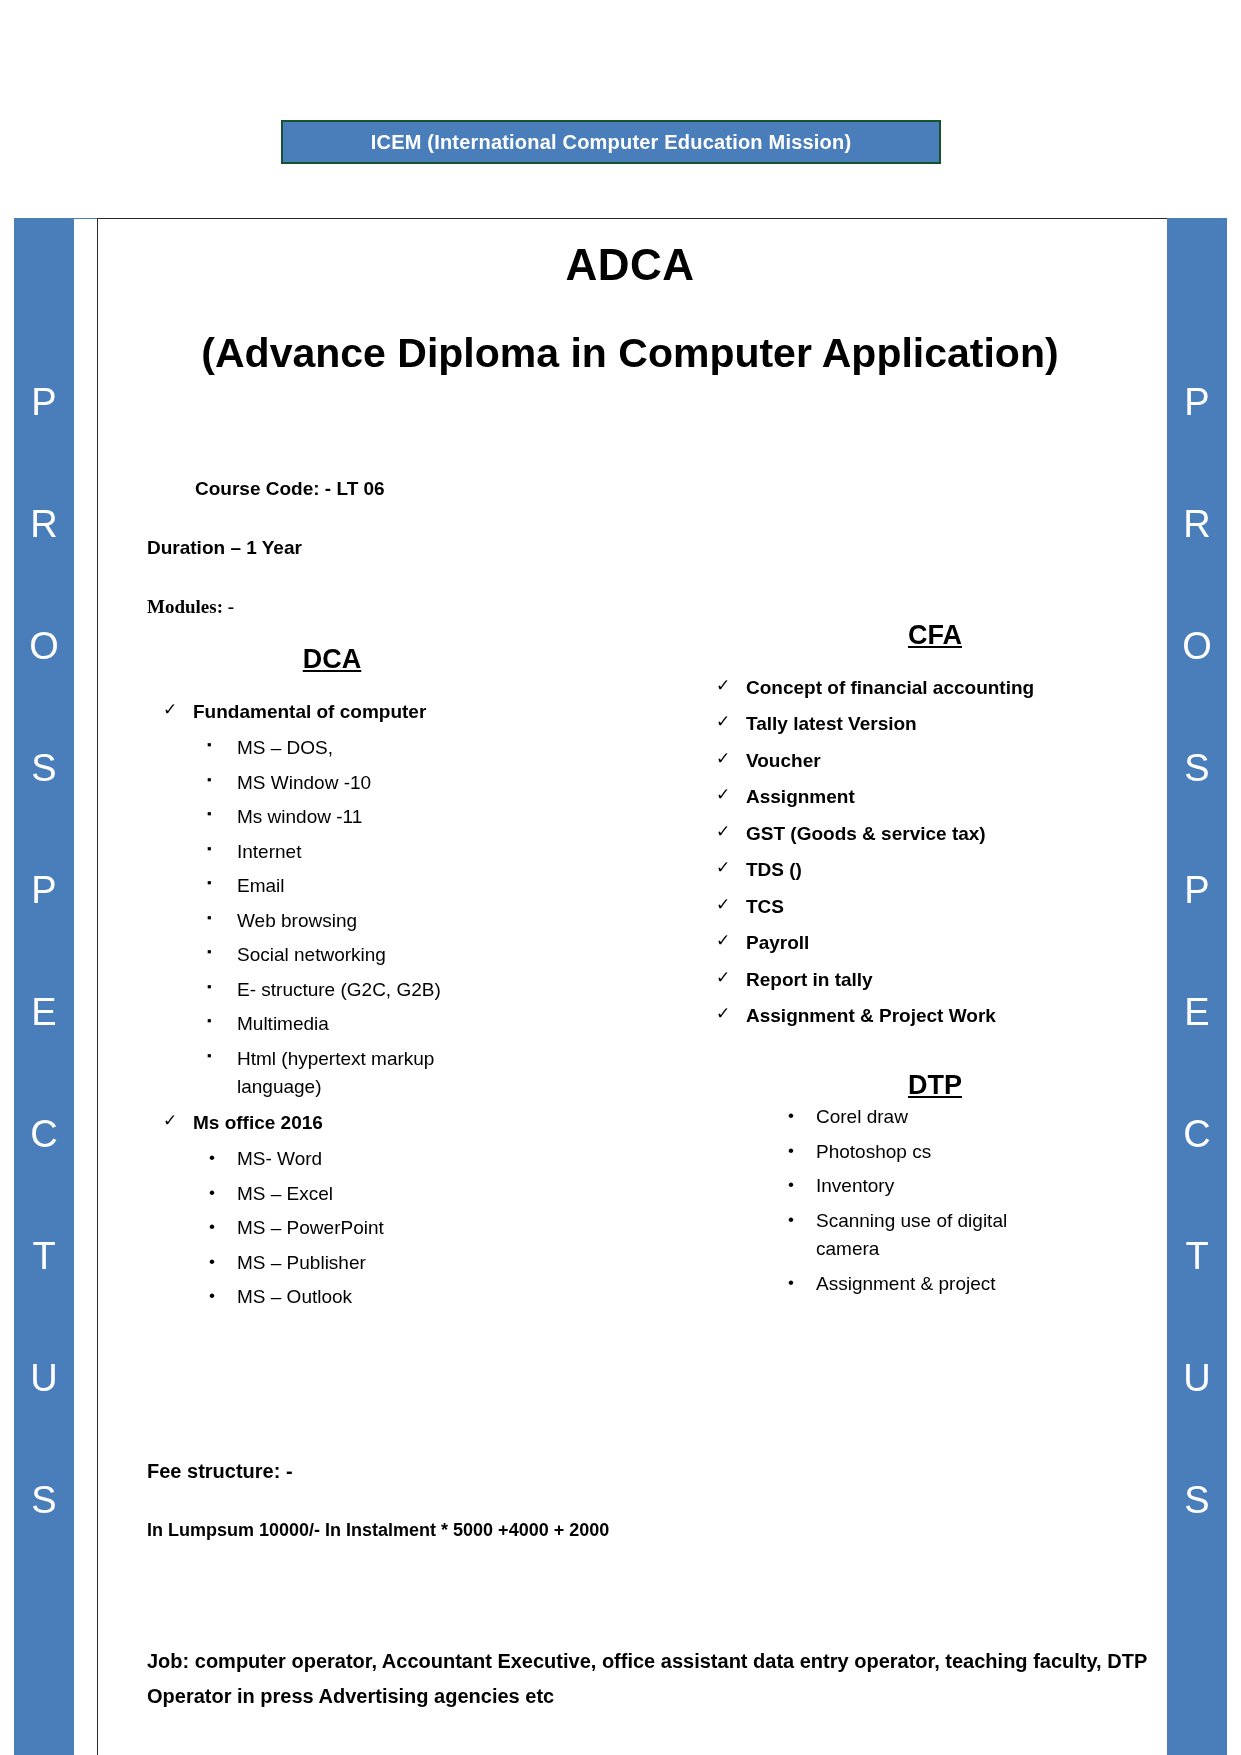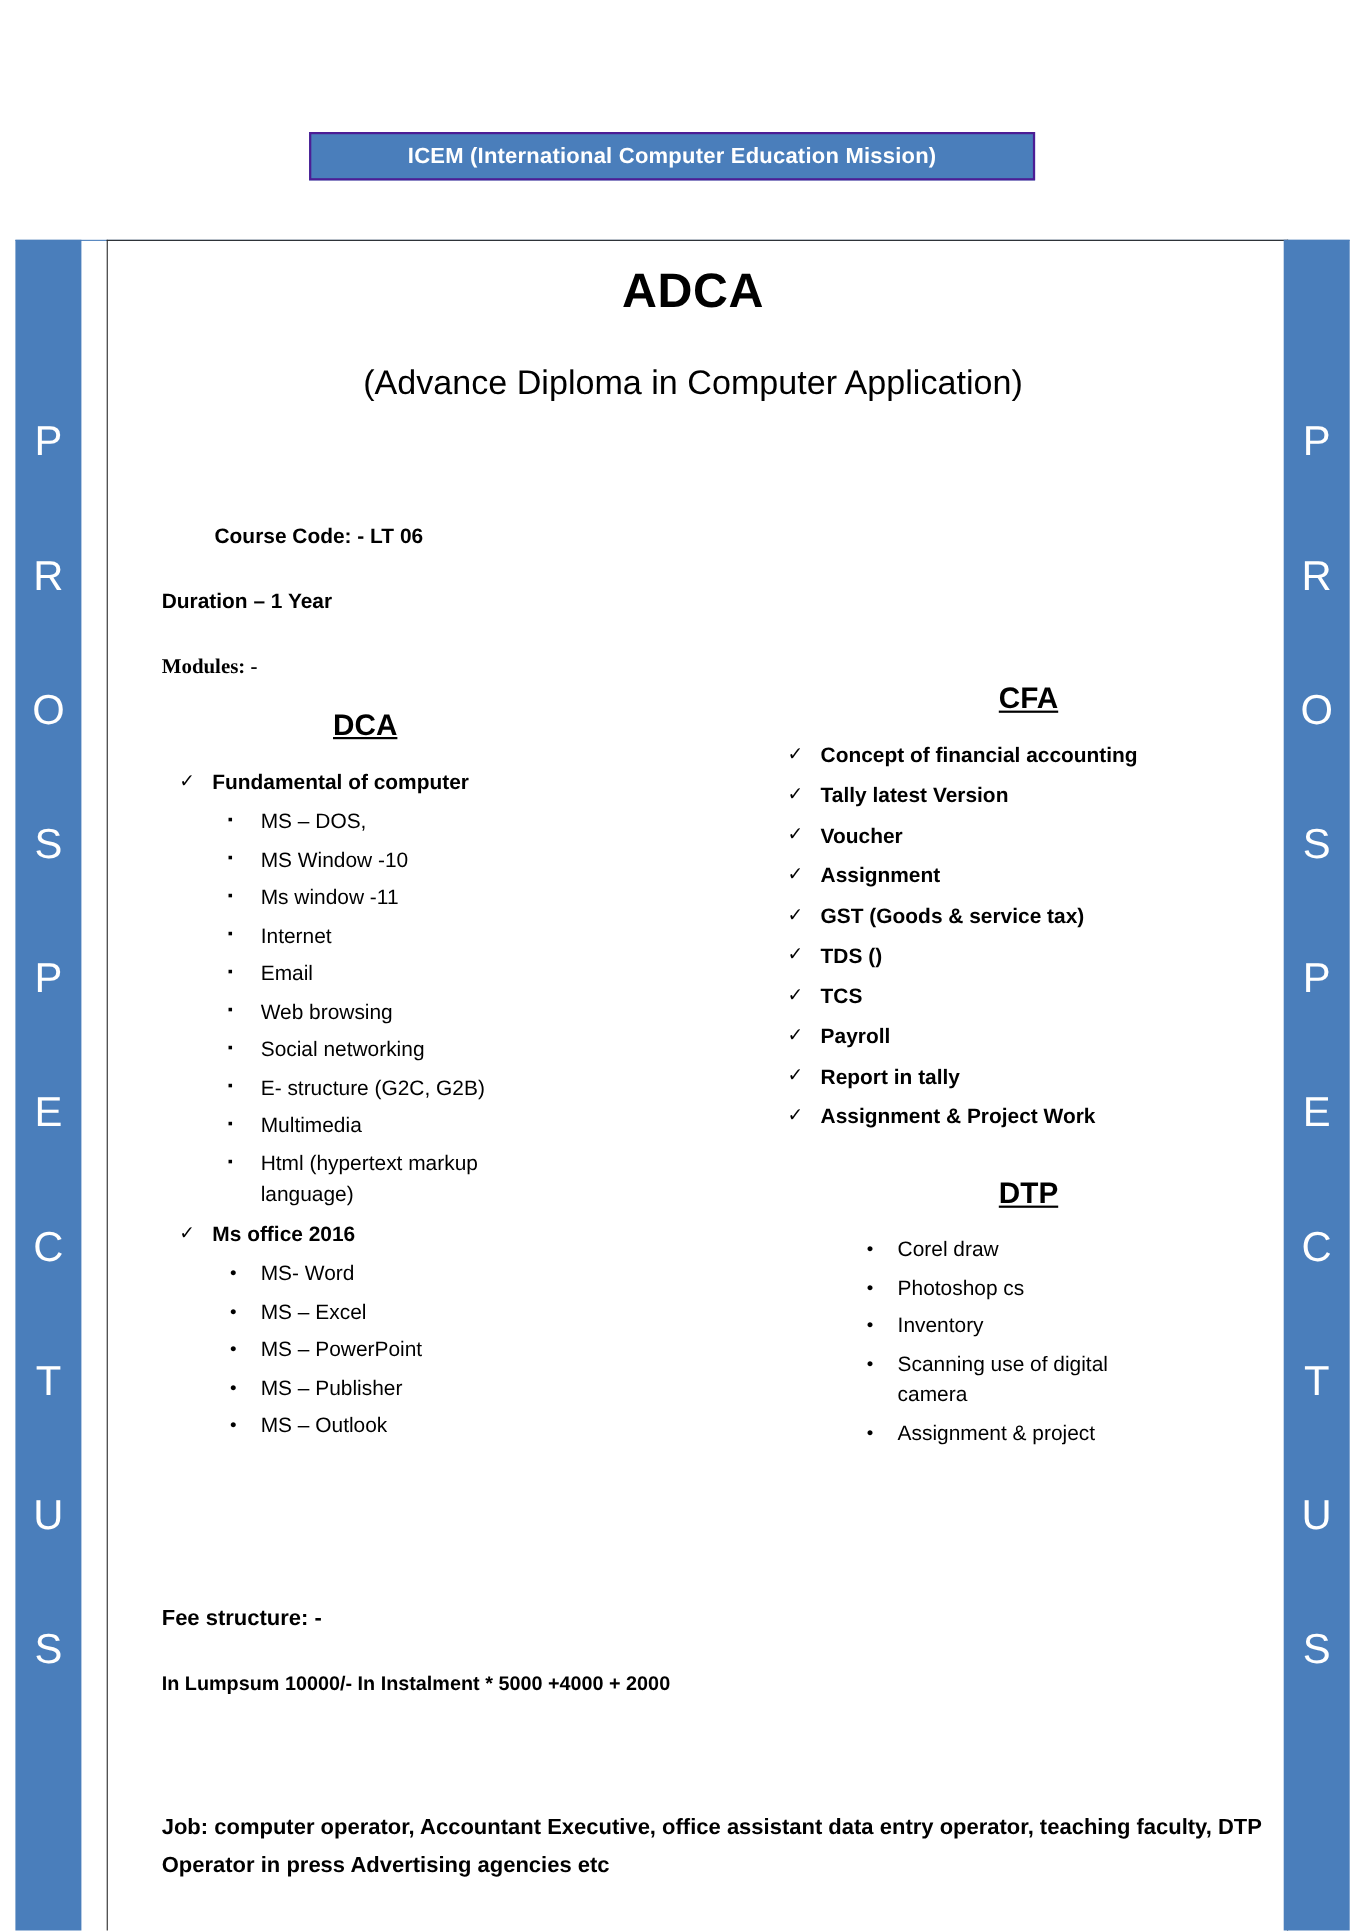--- a/index.html
+++ b/index.html
@@ -17,21 +17,21 @@
   }
 
   
   .header-banner {
     position: absolute;
     left: 281px;
     top: 120px;
     width: 660px;
     height: 44px;
     background: #4a7ebb;
-    border: 2px solid #4c1d95;
+    border: 2px solid #14532d;
     box-sizing: border-box;
     display: flex;
     align-items: center;
     justify-content: center;
   }
   .header-banner-text {
     color: #ffffff;
     font-weight: bold;
     font-size: 20px;
     letter-spacing: 0.2px;
@@ -95,22 +95,22 @@
     font-size: 44px;
     font-weight: bold;
     letter-spacing: 0.5px;
   }
   .doc-subtitle {
     position: absolute;
     left: 120px;
     top: 330px;
     width: 1020px;
     text-align: center;
-    font-size: 31px;
-    font-weight: normal;
+    font-size: 41px;
+    font-weight: bold;
   }
 
   
   .meta {
     position: absolute;
     left: 147px;
     font-size: 19px;
     font-weight: bold;
   }
   .meta-code     { top: 478px; margin-left: 48px; }
@@ -133,21 +133,21 @@
 
   .section-head {
     text-align: center;
     font-size: 27px;
     font-weight: bold;
     text-decoration: underline;
     margin: 0 0 22px 0;
   }
   .section-head.dca { margin-left: -130px; }
   .section-head.cfa { margin-left: 10px; }
-  .section-head.dtp { margin: 40px 0 22px 10px; }
+  .section-head.dtp { margin: 40px 0 2px 10px; }
 
   ul { list-style: none; margin: 0; padding: 0; }
 
   li.lvl1 {
     position: relative;
     padding-left: 46px;
     font-size: 19px;
     font-weight: bold;
     margin-bottom: 8px;
     line-height: 1.55;

